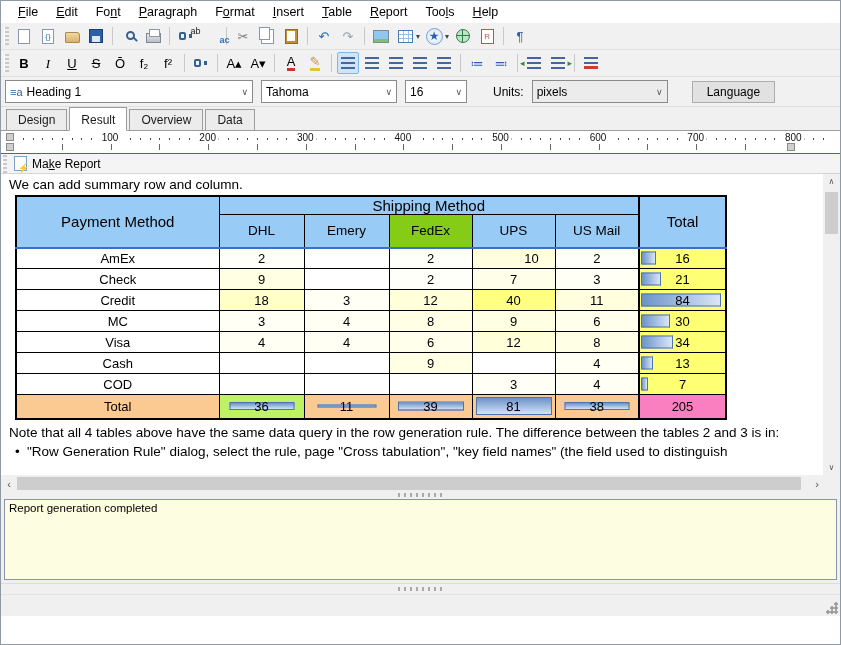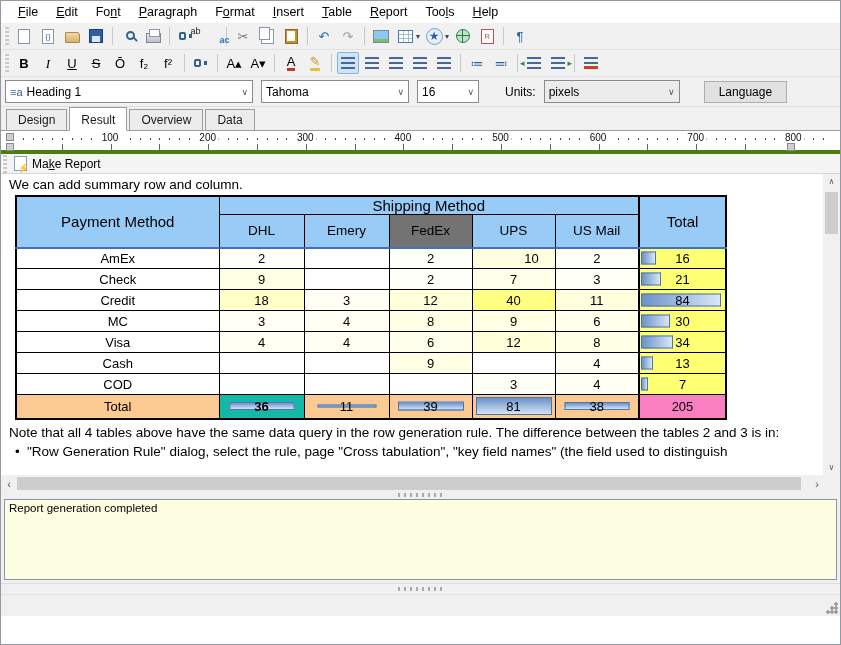--- a/index.html
+++ b/index.html
@@ -59,32 +59,32 @@
   .arrow-l::after,.arrow-r::after { position:absolute; font-size:9px; color:#2f8d3c; top:1px; }
   .arrow-l::after { content:"◂"; left:-7px; } .arrow-r::after { content:"▸"; right:-7px; }
   .red-bottom { border-bottom:3px solid #cc4125; }
 
   
   .formatbar { height:30px; background:#f1f1f1; border-bottom:1px solid #dedede; display:flex; align-items:center; gap:8px; padding-left:4px; flex:0 0 auto; }
   .combo { height:23px; background:#fff; border:1px solid #8a8a8a; display:flex; align-items:center; font-size:12px; padding:0 4px; position:relative; }
   .combo .caret { margin-left:auto; font-size:9px; color:#555; padding-left:6px; }
   .combo-style { width:248px; }
   .combo-style .sicon { color:#2d5fa8; font-size:11px; margin-right:4px; }
-  .combo-font { width:148px; } .combo-size { width:62px; }
+  .combo-font { width:136px; } .combo-size { width:62px; }
   .units-label { font-size:12px; margin-left:18px; }
   .combo-units { width:136px; background:#ececec; }
   .btn { height:22px; background:#e1e1e1; border:1px solid #adadad; font-size:12px; padding:0 14px; margin-left:16px; display:flex; align-items:center; }
 
   
   .tabstrip { height:24px; background:#f0f0f0; display:flex; align-items:flex-end; padding-left:5px; border-bottom:1px solid #9c9c9c; flex:0 0 auto; }
   .tab { font-size:12px; padding:3px 11px 4px; border:1px solid #9c9c9c; border-bottom:none; background:#ececec; margin-right:2px; height:21px; color:#1a1a1a; }
   .tab.active { background:#fff; height:24px; padding-top:5px; position:relative; top:1px; border-bottom:1px solid #fff; }
 
   
-  .ruler { height:23px; background:#fff; border-bottom:4px solid #4d7c0f; position:relative; flex:0 0 auto; }
+  .ruler { height:23px; background:#fff; border-bottom:1px solid #4d7c0f; position:relative; flex:0 0 auto; }
   .ruler-dots { position:absolute; left:12px; right:10px; top:7px; height:2px;
       background:repeating-linear-gradient(to right,#444 0 1px,transparent 1px 9.76px); }
   .ruler-ticks { position:absolute; left:12px; right:10px; top:13px; height:6px;
       background:repeating-linear-gradient(to right,#666 0 1px,transparent 1px 48.8px); }
   .ruler-num { position:absolute; top:1px; transform:translateX(-50%); font-size:10px; background:#fff; padding:0 3px; color:#111; }
   .rhandle { position:absolute; width:8px; height:8px; background:#cfcfcf; border:1px solid #8a8a8a; }
 
   
   .makebar { height:20px; background:#f4f4f4; border-bottom:1px solid #d5d5d5; display:flex; align-items:center; font-size:12px; flex:0 0 auto; }
   .makebar .mk-icon { width:13px; height:15px; background:#fff; border:1px solid #7aa0cf; margin:0 5px 0 4px; position:relative; }
@@ -374,21 +374,21 @@
           </colgroup>
           <tbody>
             <tr>
               <th class="hd hdr-sep" rowspan="2" style="background: rgb(153, 203, 247); height: 30px;">Payment Method</th>
               <th class="hd" colspan="5" style="background: rgb(153, 203, 247); margin-left: 16px;">Shipping Method</th>
               <th class="hd hdr-sep total-col-l" rowspan="2" style="background: rgb(153, 203, 247);">Total</th>
             </tr>
             <tr>
               <th class="hd2 hdr-sep" style="background: rgb(153, 203, 247); margin-top: 28px;">DHL</th>
               <th class="hd2 hdr-sep" style="background: rgb(153, 203, 247);">Emery</th>
-              <th class="hd2 hdr-sep" style="background: #737373;">FedEx</th>
+              <th class="hd2 hdr-sep" style="background: #84cc16;">FedEx</th>
               <th class="hd2 hdr-sep" style="background: rgb(153, 203, 247);">UPS</th>
               <th class="hd2 hdr-sep" style="background: rgb(153, 203, 247);">US Mail</th>
             </tr>
             <tr>
               <td class="rowlabel">AmEx</td>
               <td class="val" style="background: rgb(255, 255, 249);">2</td>
               <td class="val" style="background: rgb(255, 255, 255);"></td>
               <td class="val" style="background: rgb(255, 255, 249);">2</td>
               <td class="val" style="background: rgb(255, 255, 224); padding-left: 36px;">10</td>
               <td class="val" style="background: rgb(255, 255, 249);">2</td>
@@ -443,21 +443,21 @@
               <td class="rowlabel">COD</td>
               <td class="val" style="background: rgb(255, 255, 255);"></td>
               <td class="val" style="background: rgb(255, 255, 255);"></td>
               <td class="val" style="background: rgb(255, 255, 255);"></td>
               <td class="val" style="background: rgb(255, 255, 246);">3</td>
               <td class="val" style="background: rgb(255, 255, 243);">4</td>
               <td class="totcell total-col-l" style="background: rgb(255, 255, 115);"><div class="hbar" style="width: 7px;"></div><span class="totnum">7</span></td>
             </tr>
             <tr>
               <td class="rowlabel" style="background: rgb(251, 202, 146); height: 24px;">Total</td>
-              <td class="sumcell" style="background: #14b8a6; font-weight: bold;"><div class="vbar" style="width: 65px; height: 8px;"></div><span class="totnum">36</span></td>
+              <td class="sumcell" style="background: #bef264;"><div class="vbar" style="width: 65px; height: 8px;"></div><span class="totnum">36</span></td>
               <td class="sumcell" style="background: rgb(251, 202, 146);"><div class="vbar" style="width: 59px; height: 3px;"></div><span class="totnum">11</span></td>
               <td class="sumcell" style="background: rgb(251, 202, 146);"><div class="vbar" style="width: 66px; height: 9px;"></div><span class="totnum">39</span></td>
               <td class="sumcell" style="background: rgb(251, 202, 146);"><div class="vbar" style="width: 76px; height: 18px;"></div><span class="totnum">81</span></td>
               <td class="sumcell" style="background: rgb(251, 202, 146);"><div class="vbar" style="width: 65px; height: 8px;"></div><span class="totnum">38</span></td>
               <td class="sumcell total-col-l" style="background: rgb(250, 127, 193);"><span class="totnum">205</span></td>
             </tr>
           </tbody>
         </table>
       <div class="note">Note that all 4 tables above have the same data query in the row generation rule. The difference between the tables 2 and 3 is in:</div>
       <div class="bullet-line">"Row Generation Rule" dialog, select the rule, page "Cross tabulation", "key field names" (the field used to distinguish</div>

